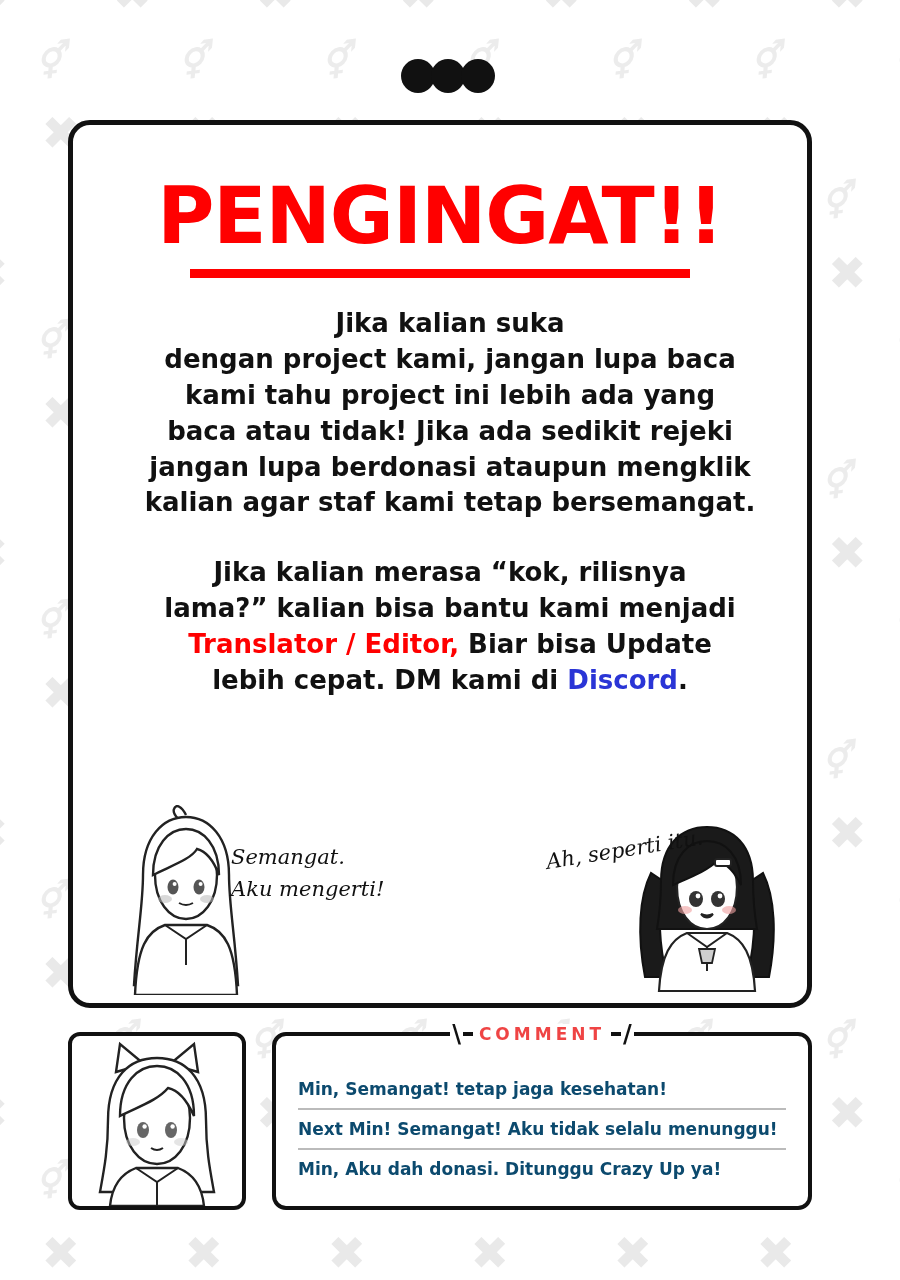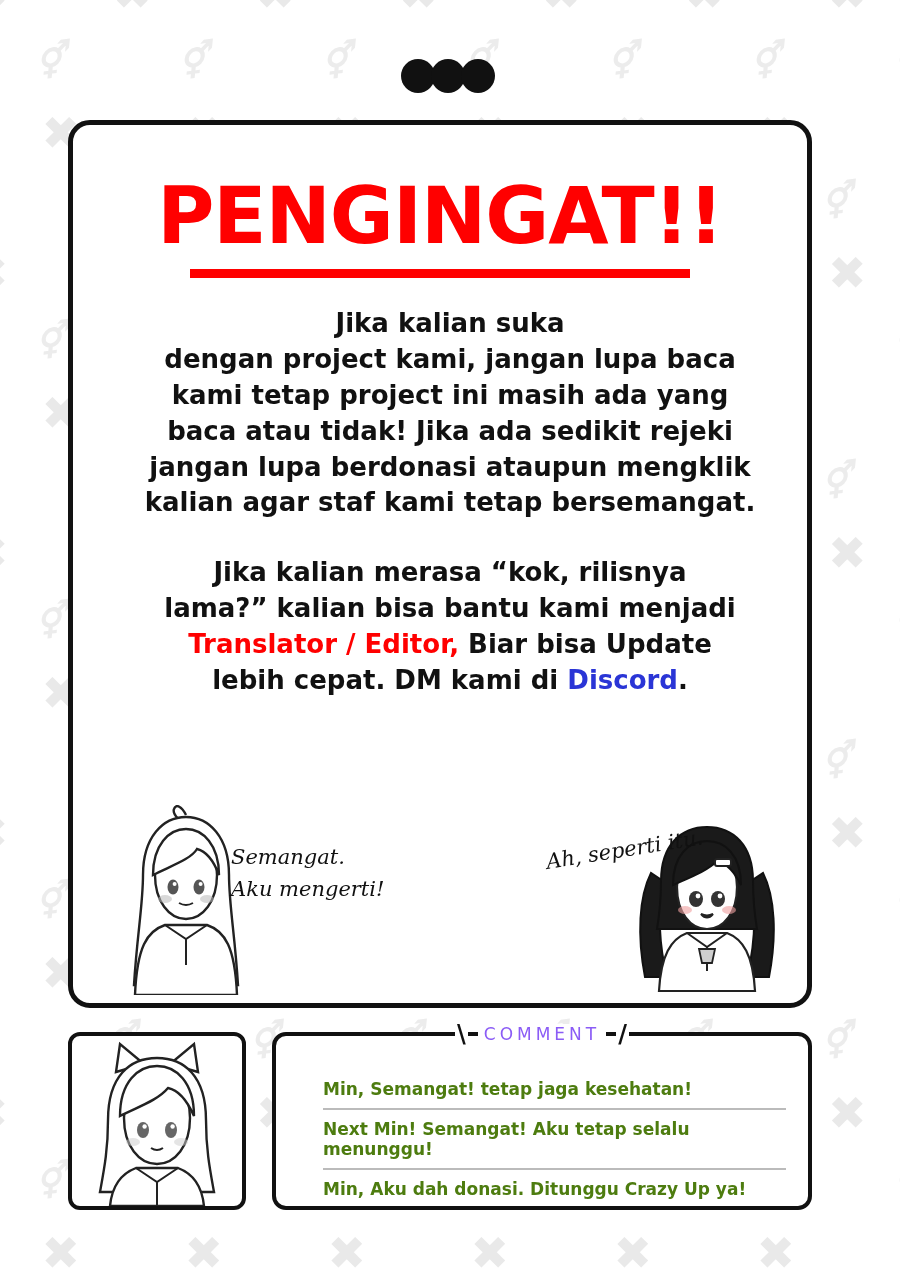--- a/index.html
+++ b/index.html
@@ -176,43 +176,42 @@
   }
   #comment-header .hrule {
     height: 3px;
     background: #111;
     width: 150px;
   }
   #comment-label {
     background: #fff;
     padding: 0 6px;
     font-size: 17px;
-    font-weight: normal;
+    font-weight: bold;
     letter-spacing: 4px;
-    color: #8b5cf6;
+    color: #ef4444;
     font-family: "DejaVu Sans", sans-serif;
   }
   .slash {
     font-size: 24px;
     font-weight: bold;
     color: #111;
     background: #fff;
     padding: 0 2px;
   }
   #comment-list {
     margin: 34px 22px 0 22px;
   }
   .comment-item {
     border-bottom: 2px solid #bbb;
     padding: 9px 0 9px 0;
     font-size: 17px;
     font-weight: bold;
-    color: #4d7c0f;
+    color: #0c4a6e;
     font-family: "DejaVu Sans", sans-serif;
-    margin-left: 25px;
   }
   .comment-item:last-child { border-bottom: none; }
 </style>
 </head>
 <body>
 
 <div id="bg-pattern">
     <div class="wm-x" style="left: -30px; top: -30px;">✖</div>
     <div class="wm-logo" style="left: 35.5px; top: 44px;">⚥</div>
     <div class="wm-x" style="left: 113px; top: -30px;">✖</div>
@@ -354,21 +353,21 @@
 
   <div id="title-block">
     <div id="title">PENGINGAT!!</div>
     <div id="title-rule"></div>
   </div>
 
   <div id="body-text">
     <div id="para1">
       <div>Jika kalian suka</div>
       <div>dengan project kami, jangan lupa baca</div>
-      <div>kami tetap project ini masih ada yang</div>
+      <div>kami tahu project ini lebih ada yang</div>
       <div>baca atau tidak! Jika ada sedikit rejeki</div>
       <div>jangan lupa berdonasi ataupun mengklik</div>
       <div>kalian agar staf kami tetap bersemangat.</div>
     </div>
 
     <div id="para2">
       <div>Jika kalian merasa “kok, rilisnya</div>
       <div>lama?” kalian bisa bantu kami menjadi</div>
       <div>
         <span class="red">Translator / Editor,</span><span> Biar bisa Update</span>
@@ -496,16 +495,16 @@
 <div id="comment-box">
   <div id="comment-header">
     <span class="hrule"></span>
     <span class="slash">\</span>
     <span id="comment-label">COMMENT</span>
     <span class="slash">/</span>
     <span class="hrule"></span>
   </div>
   <div id="comment-list">
     <div class="comment-item">Min, Semangat! tetap jaga kesehatan!</div>
-    <div class="comment-item">Next Min! Semangat! Aku tetap selalu menunggu!</div>
+    <div class="comment-item">Next Min! Semangat! Aku tidak selalu menunggu!</div>
     <div class="comment-item">Min, Aku dah donasi. Ditunggu Crazy Up ya!</div>
   </div>
 </div>
 
 </body></html>

